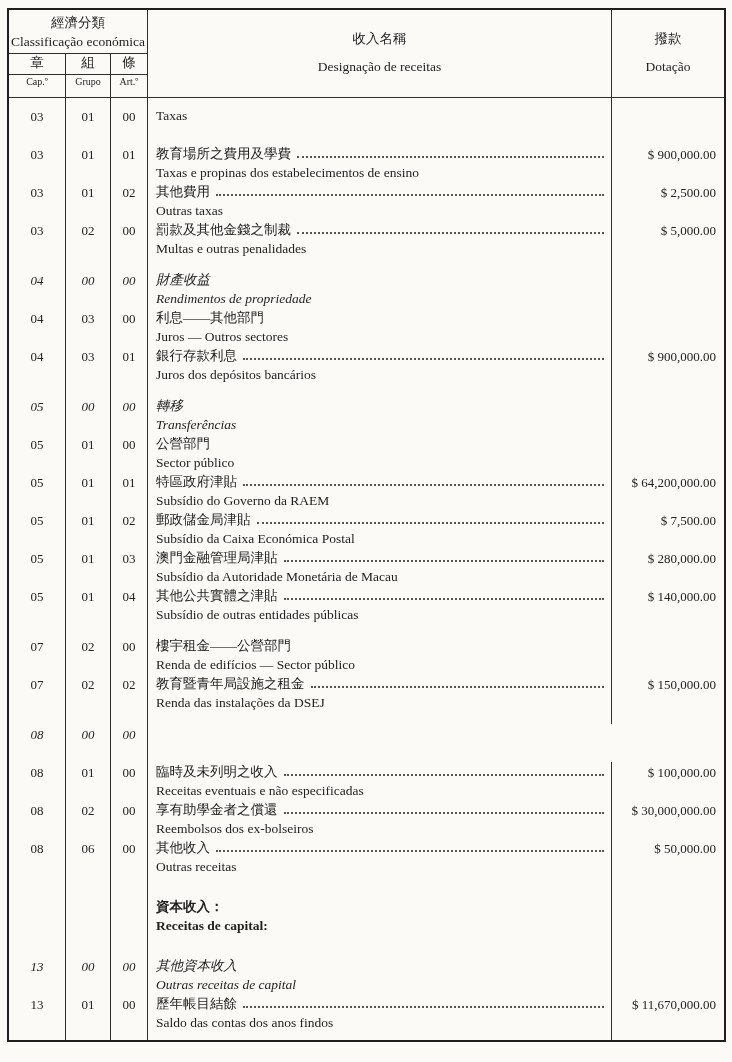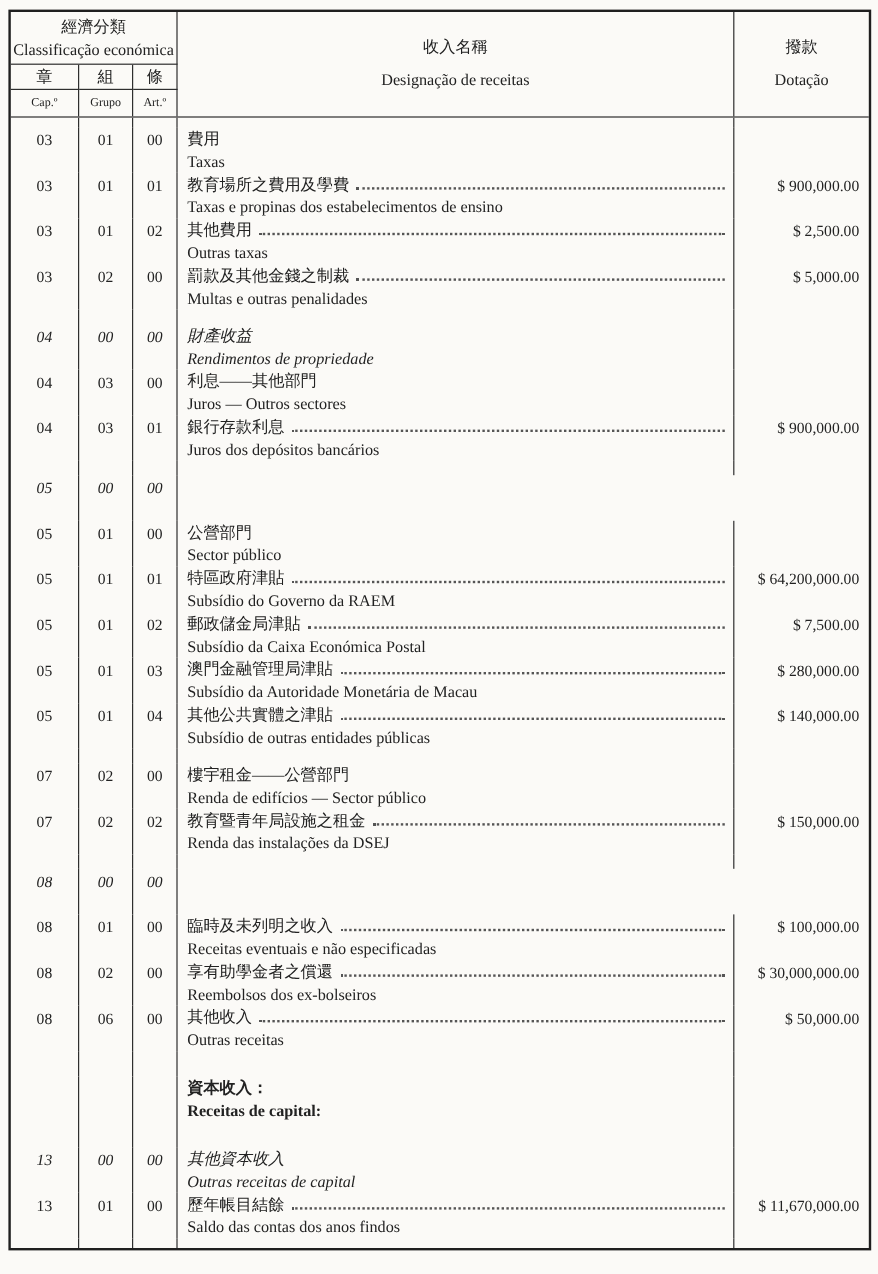--- a/index.html
+++ b/index.html
@@ -16,21 +16,21 @@
   }
   
   .thead {
     display:grid;
     grid-template-columns:57px 45px 37px 1fr 112px;
     grid-template-rows:44px 21px 22px;
     border-bottom:1px solid #2e2e2e;
     flex:0 0 auto;
   }
   .th {
-    box-sizing:border-box; display:flex; align-items:center; justify-content:center;
+    box-sizing:border-box; display:flex; justify-content:center;
     font-size:13.5px; line-height:1.4; text-align:center;
   }
   .br { border-right:1px solid #2e2e2e; }
   .bb { border-bottom:1px solid #2e2e2e; }
   .th-class { grid-column:1/4; grid-row:1; flex-direction:column; padding-top:2px; }
   .th-zh  { grid-row:2; }
   .th-lat { grid-row:3; font-size:10px; }
   .th-designation { grid-column:4; grid-row:1/4; flex-direction:column; gap:9px; }
   .th-dotacao     { grid-column:5; grid-row:1/4; flex-direction:column; gap:9px; }
   
@@ -85,23 +85,20 @@
           <div class="cell c2"></div>
           <div class="cell c3"></div>
           <div class="cell c4"></div>
           <div class="cell c5"></div>
         </div>
         <div class="trow item">
           <div class="cell c1 num">03</div>
           <div class="cell c2 num">01</div>
           <div class="cell c3 num">00</div>
           <div class="cell c4 titlecell">
-            <div class="line1">
-              <span>費用</span>
-            </div>
             <div class="line2">Taxas</div>
           </div>
           <div class="cell c5 amount"></div>
         </div>
         <div class="trow item">
           <div class="cell c1 num">03</div>
           <div class="cell c2 num">01</div>
           <div class="cell c3 num">01</div>
           <div class="cell c4 titlecell">
             <div class="line1">
@@ -186,20 +183,26 @@
           <div class="cell c1"></div>
           <div class="cell c2"></div>
           <div class="cell c3"></div>
           <div class="cell c4"></div>
           <div class="cell c5"></div>
         </div>
         <div class="trow item italic">
           <div class="cell c1 num">05</div>
           <div class="cell c2 num">00</div>
           <div class="cell c3 num">00</div>
+          <div class="cell c4 titlecell">
+            <div class="line1">
+              <span>轉移</span>
+            </div>
+            <div class="line2">Transferências</div>
+          </div>
           <div class="cell c5 amount"></div>
         </div>
         <div class="trow item">
           <div class="cell c1 num">05</div>
           <div class="cell c2 num">01</div>
           <div class="cell c3 num">00</div>
           <div class="cell c4 titlecell">
             <div class="line1">
               <span>公營部門</span>
             </div>

